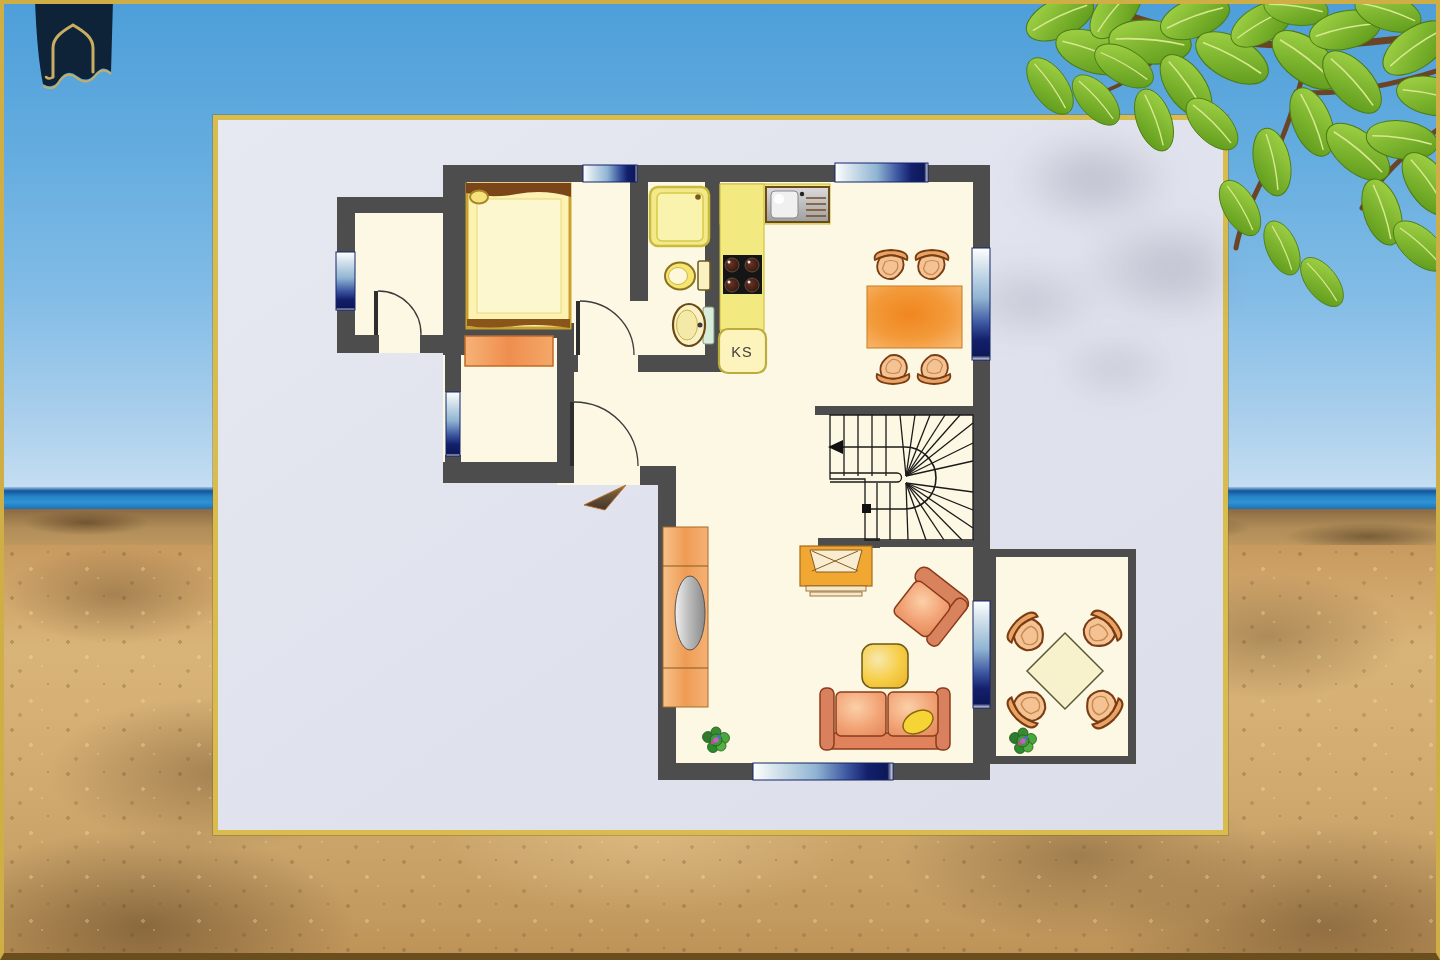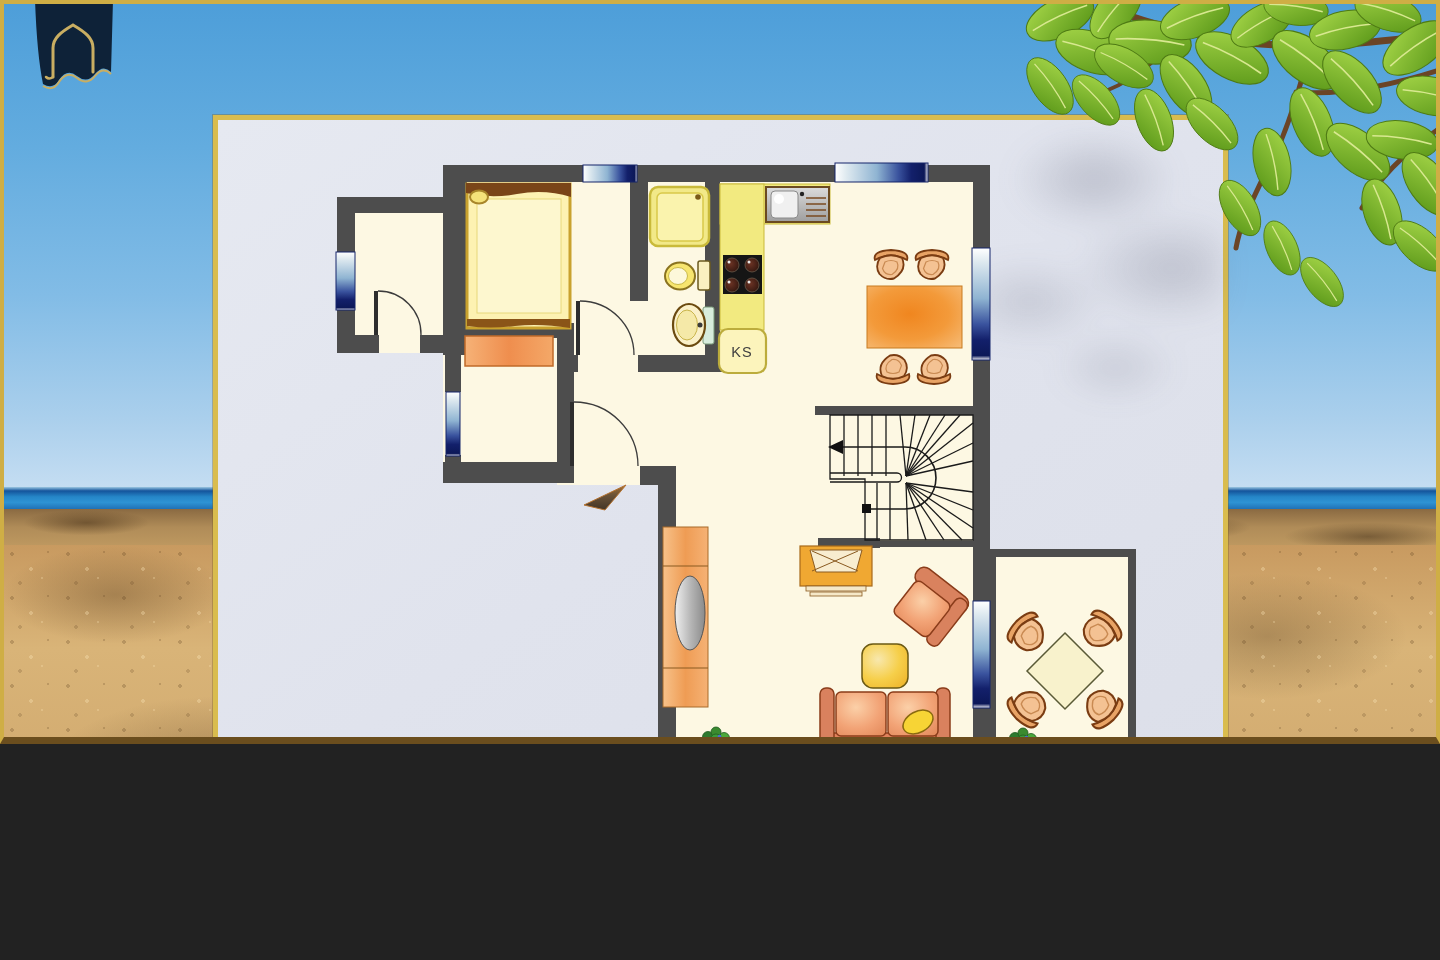--- a/index.html
+++ b/index.html
@@ -1,16 +1,16 @@
 <!DOCTYPE html>
 <html><head>
 <meta charset="utf-8">
 <style>
   html,body{margin:0;padding:0;background:#222;}
-  .scene{position:relative;width:1440px;height:744px;overflow:hidden;
+  .scene{position:relative;width:1440px;height:960px;overflow:hidden;
          font-family:"Liberation Sans",sans-serif;}
   
   .sky{position:absolute;left:0;top:0;width:1440px;height:492px;
        background:linear-gradient(180deg,#4d9ed9 0%,#63acdf 30%,#82bce6 60%,#aacfec 85%,#c6def2 100%);}
   .sea{position:absolute;left:0;top:487px;width:1440px;height:28px;
        background:linear-gradient(180deg,#9cc8e2 0%,#14549c 14%,#2586c8 35%,#2e93d4 55%,#1f6fb5 80%,#3a80ba 100%);}
   .rocks{position:absolute;left:0;top:509px;width:1440px;height:46px;
        background:
         radial-gradient(ellipse 90px 18px at 6% 30%, rgba(70,48,24,.55), transparent 70%),
         radial-gradient(ellipse 120px 20px at 22% 55%, rgba(60,42,22,.5), transparent 70%),

